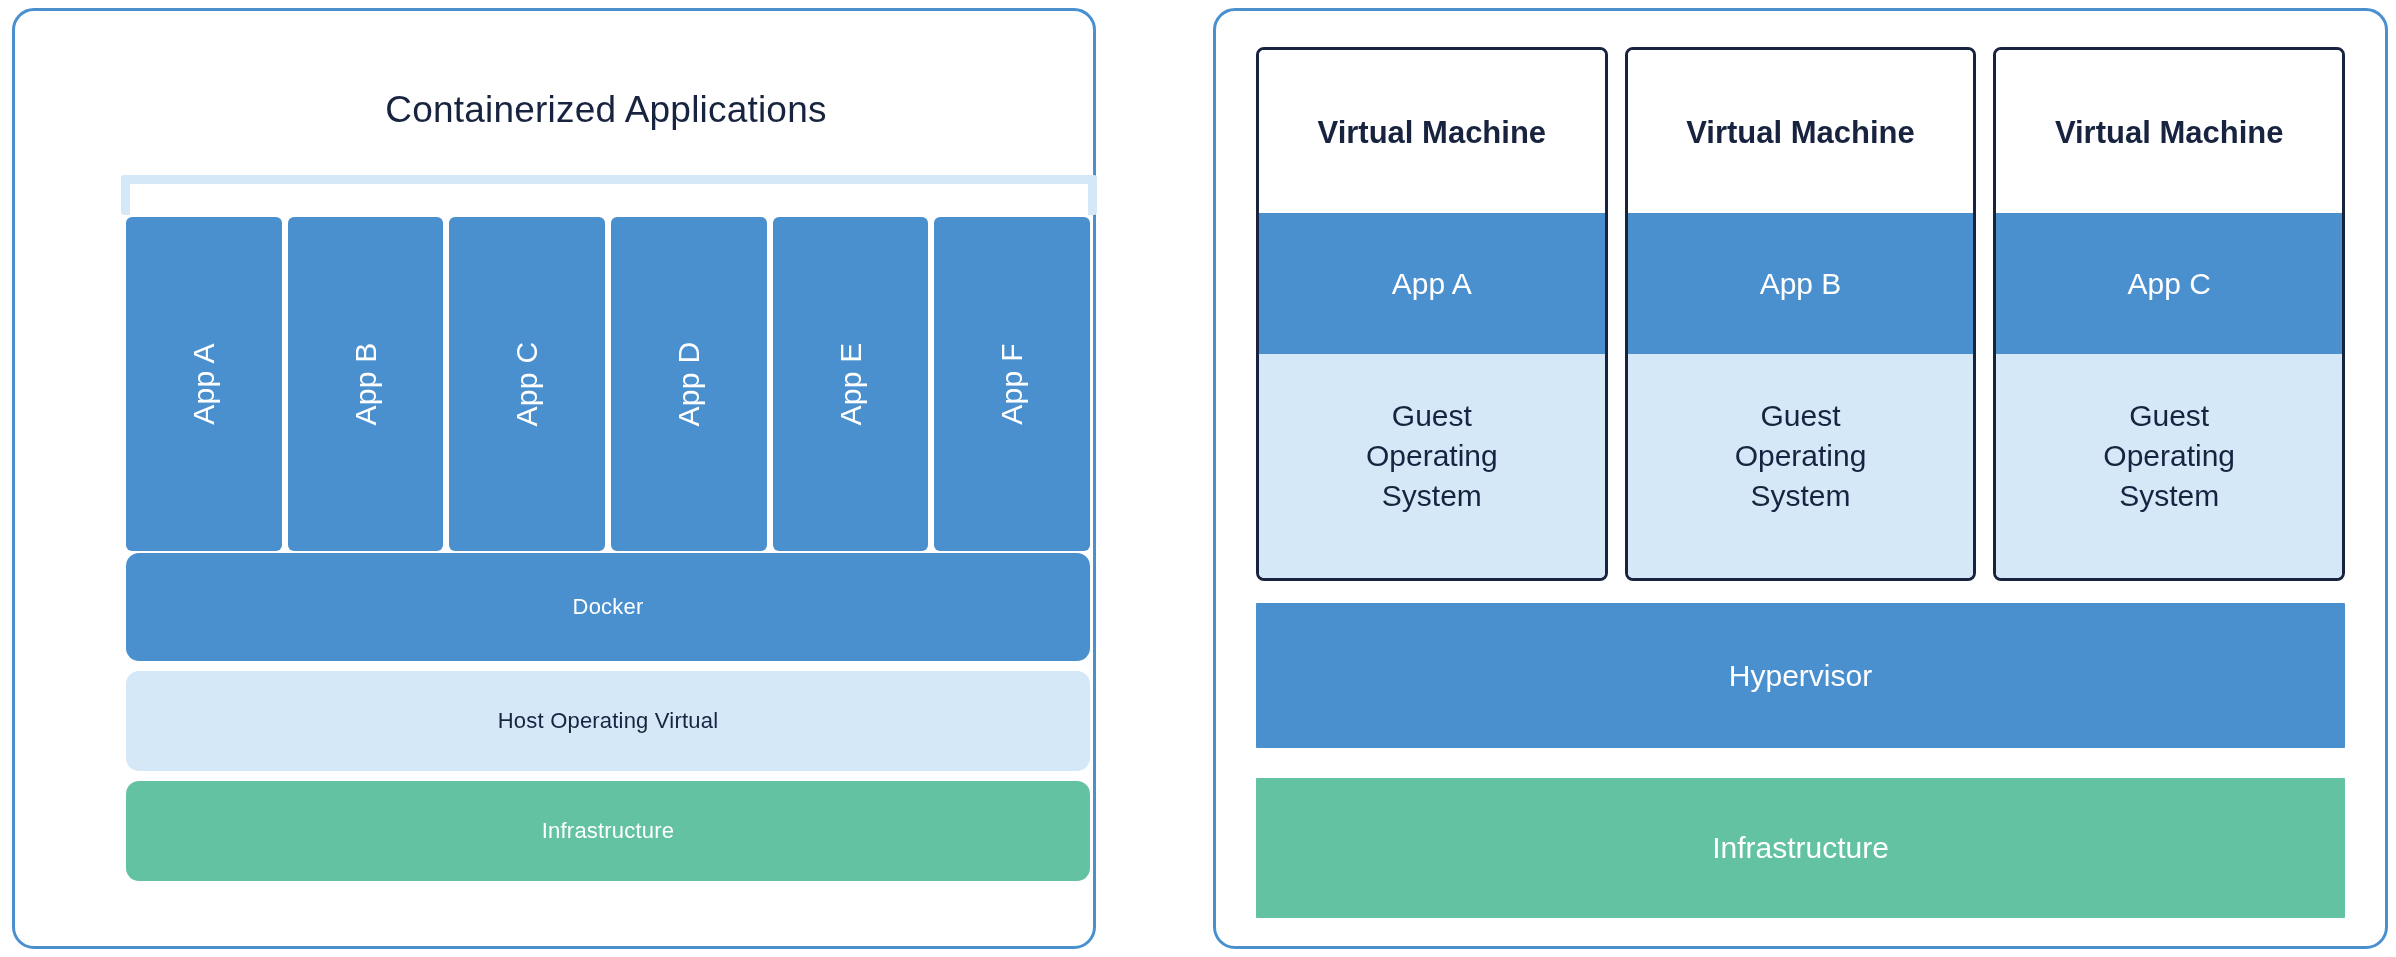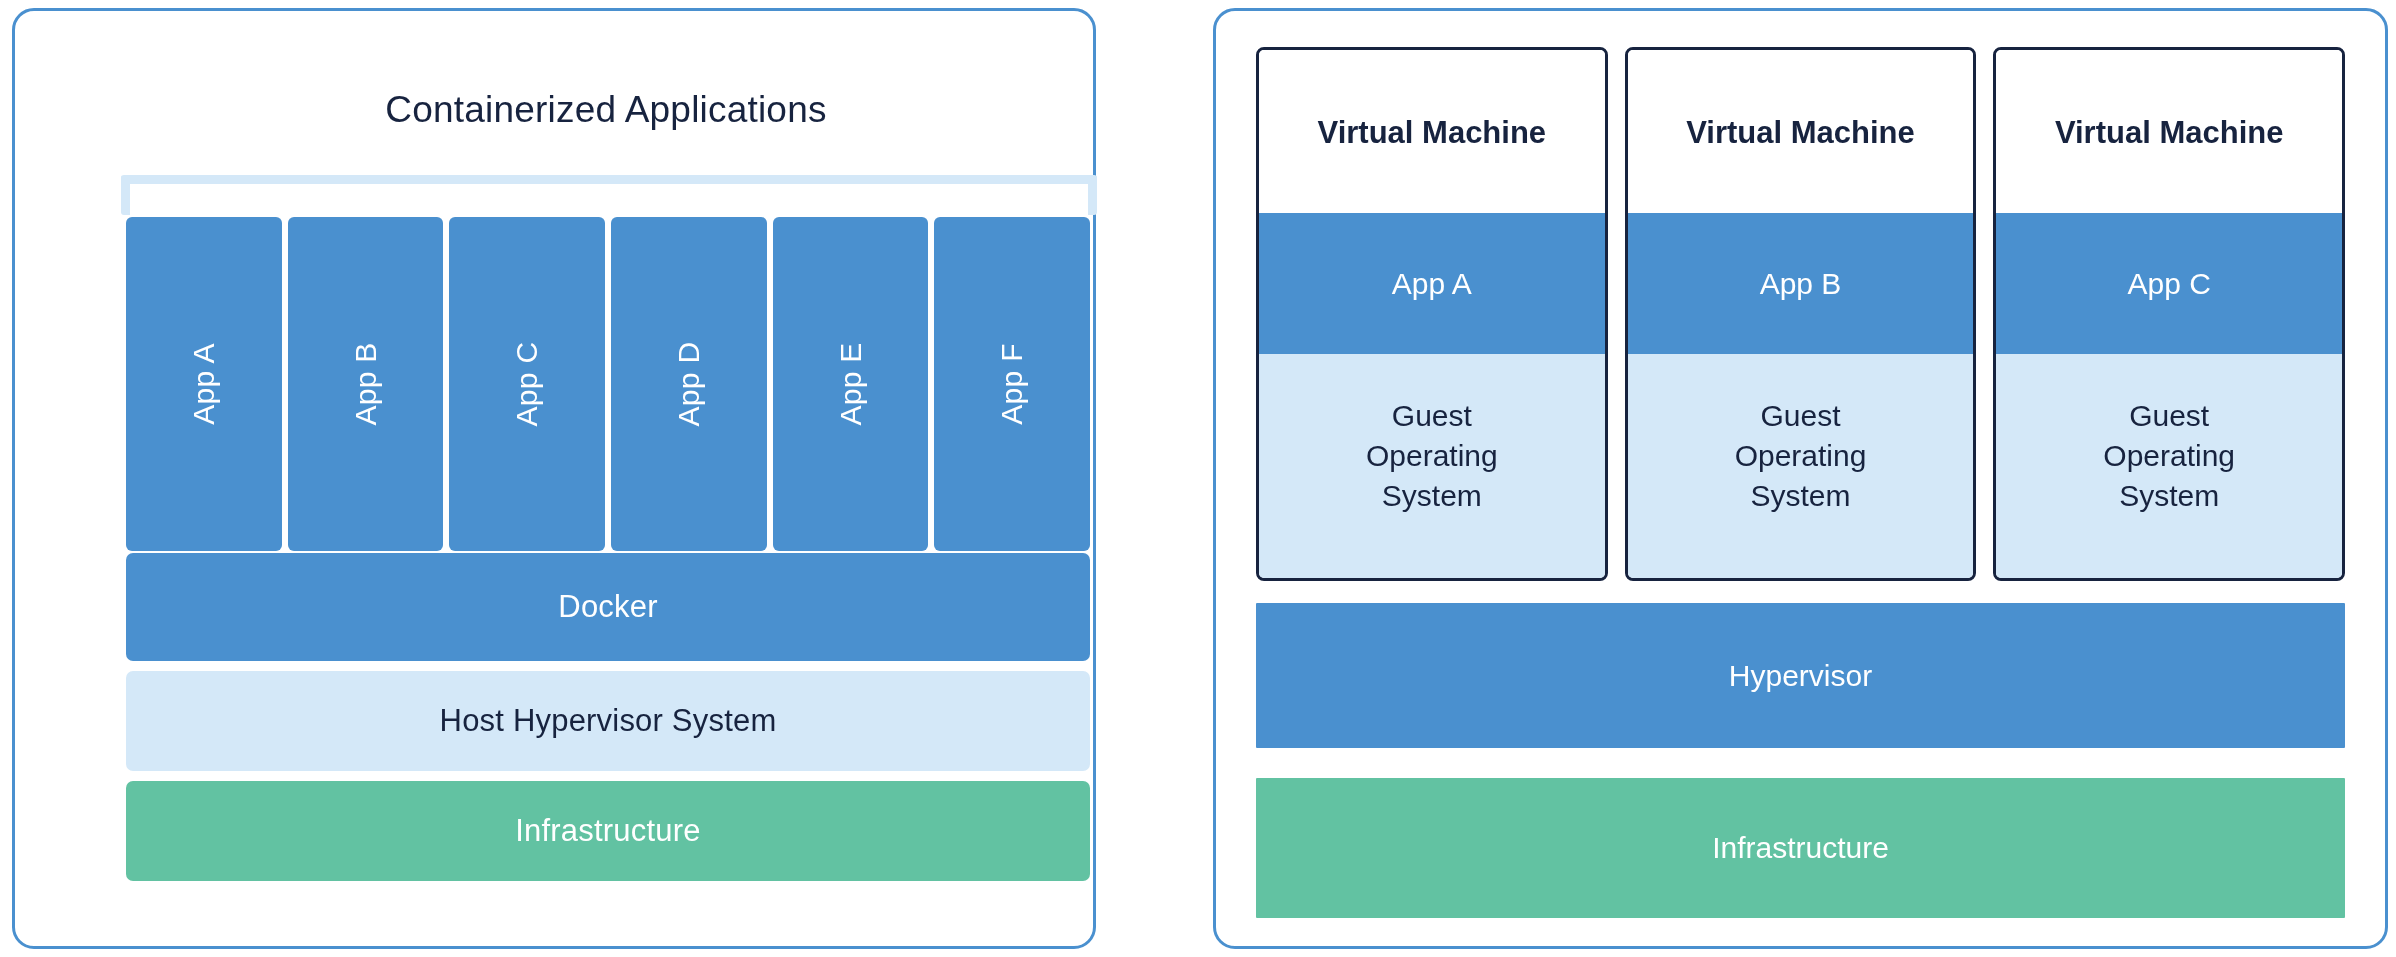--- a/index.html
+++ b/index.html
@@ -81,25 +81,25 @@
     white-space: nowrap;
     color: #ffffff;
     font-size: 30px;
     letter-spacing: 0.3px;
   }
 
   .stack-bar {
     position: absolute;
     left: 111px;
     width: 964px;
-    border-radius: 7px;
-    display: flex;
-    align-items: center;
-    justify-content: center;
-    font-size: 31px;
+    border-radius: 13px;
+    display: flex;
+    align-items: center;
+    justify-content: center;
+    font-size: 22px;
     letter-spacing: 0.2px;
     box-sizing: border-box;
   }
   .bar-docker  { background: #4a90cf; color: #ffffff; }
   .bar-hostos  { background: #d4e8f8; color: #17233f; }
   .bar-infra   { background: #62c2a2; color: #ffffff; }
 
   
   .vm-row {
     position: absolute;
@@ -195,21 +195,21 @@
       <div class="app-col">
         <span class="app-col-label">App E</span>
       </div>
       <div class="app-col">
         <span class="app-col-label">App F</span>
       </div>
     </div>
 
     <div class="stack-bar bar-docker" id="bar-docker" style="top: 542px; height: 108px;">Docker</div>
 
-    <div class="stack-bar bar-hostos" id="bar-hostos" style="top: 660px; height: 100px;">Host Hypervisor System</div>
+    <div class="stack-bar bar-hostos" id="bar-hostos" style="top: 660px; height: 100px;">Host Operating Virtual</div>
 
     <div class="stack-bar bar-infra" id="bar-infra-left" style="top: 770px; height: 100px;">Infrastructure</div>
   </div>
 
   <div class="panel panel-right">
 
     <div class="vm-row" id="vm-row" style="top: 36px; height: 534px; left: 0px; width: 100%; padding-left: 40px; padding-right: 40px; box-sizing: border-box;">
 
       <div class="vm-box">
         <div class="vm-title">Virtual Machine</div>

